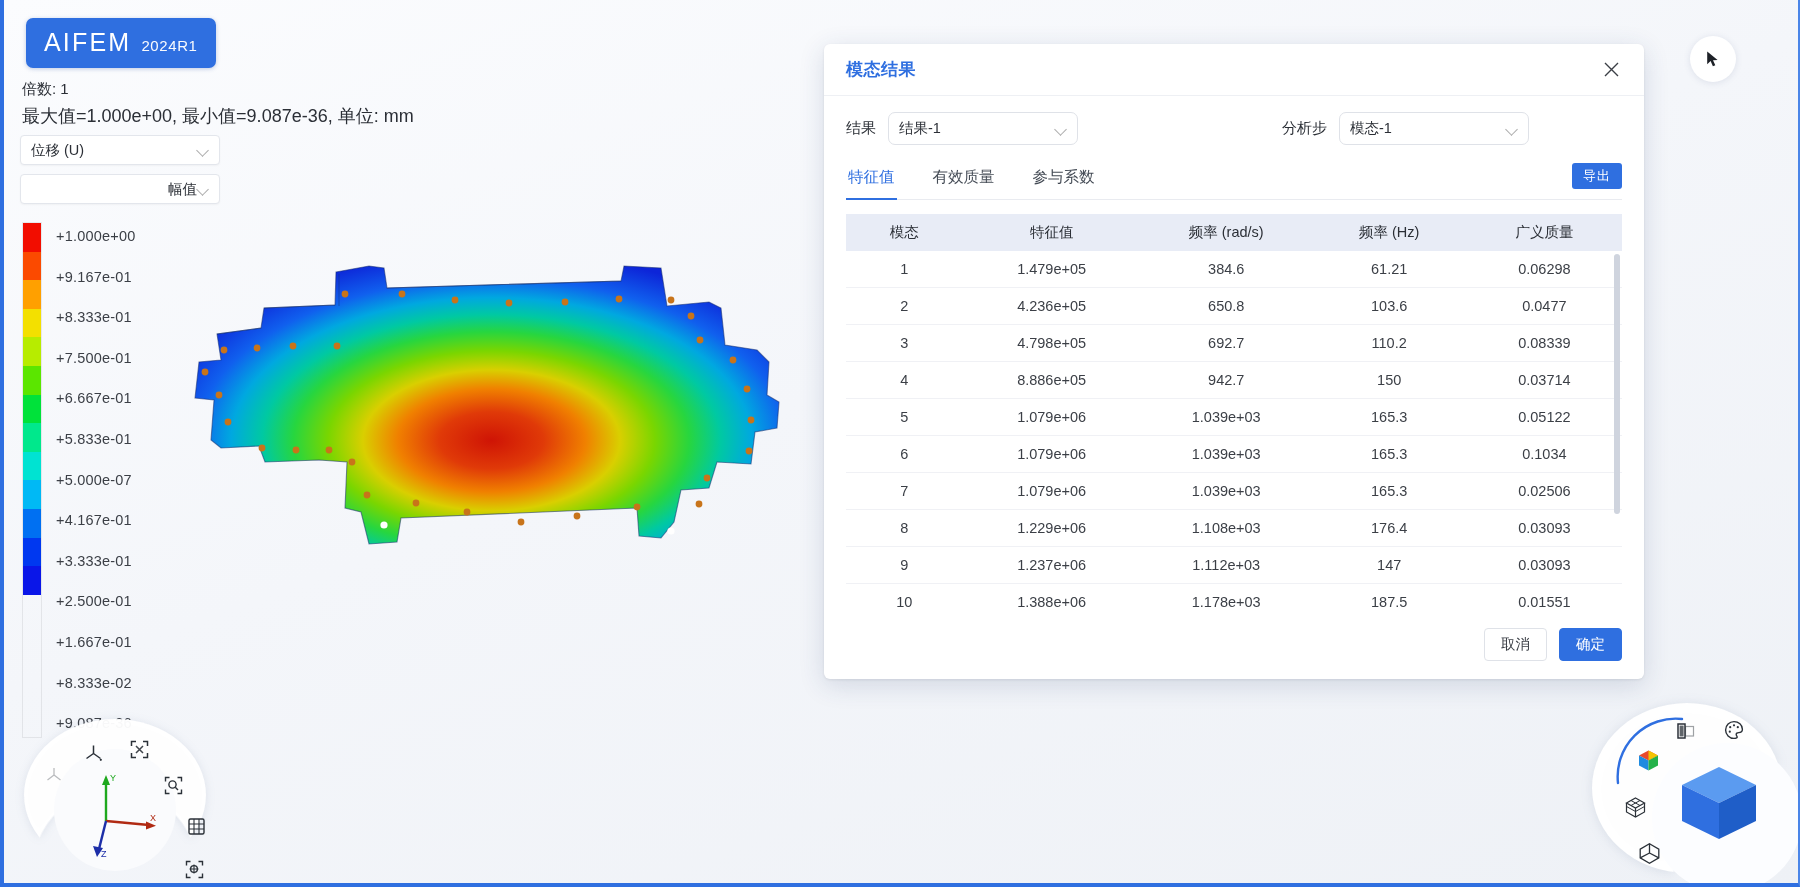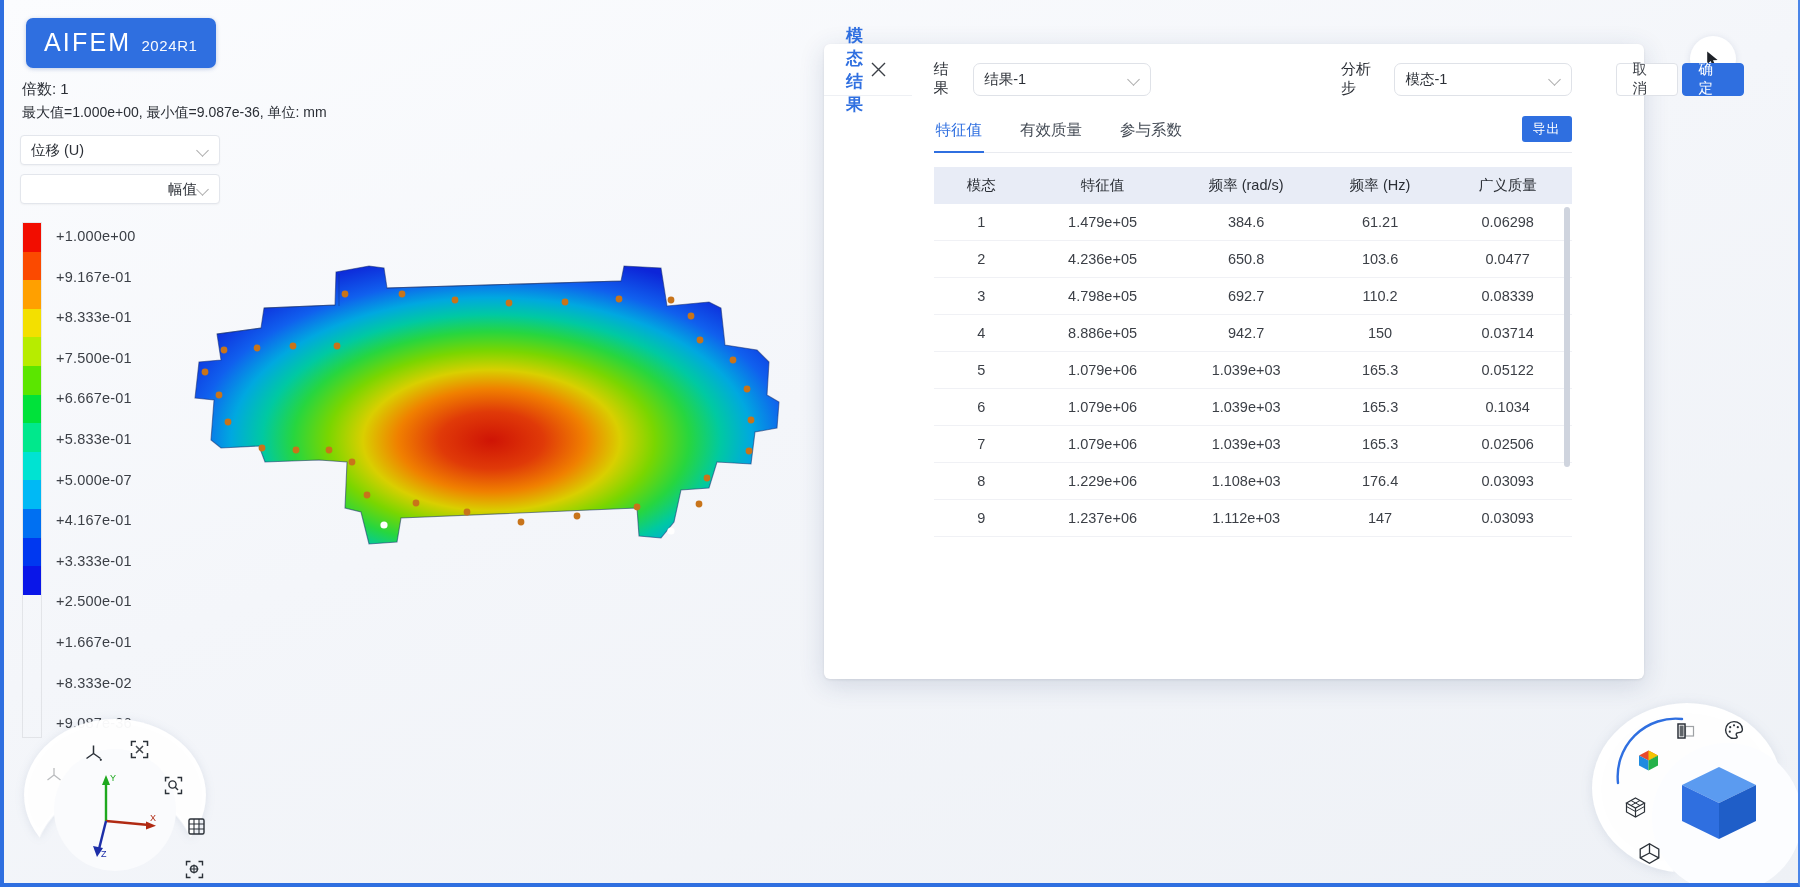--- a/index.html
+++ b/index.html
@@ -30,21 +30,21 @@
     padding: 10px 18px 11px 18px; border-radius: 7px;
     display: flex; align-items: baseline; gap: 10px;
     box-shadow: 0 1px 4px rgba(40,80,160,.28);
   }
   #logo .nm { font-size: 25px; letter-spacing: 2.2px; font-weight: 400; }
   #logo .ver { font-size: 15px; letter-spacing: .6px; opacity: .97; }
 
   
   .info-line { position: absolute; left: 18px; color: #2b2f36; font-size: 15px; white-space: nowrap; }
   #scale-line { top: 80px; }
-  #minmax-line { top: 104px; font-size: 14px; }
+  #minmax-line { top: 104px; font-size: 18px; }
 
   .ldrop {
     position: absolute; left: 16px; width: 200px; height: 30px;
     background: #fff; border: 1px solid #e3e6ec; border-radius: 4px;
     display: flex; align-items: center; padding: 0 10px;
     font-size: 14.5px; color: #2b2f36;
     box-shadow: 0 1px 2px rgba(0,0,0,.04);
   }
   #drop-quantity { top: 135px; }
   #drop-component { top: 174px; text-align: right; }
@@ -71,21 +71,21 @@
 
   
   #model { position: absolute; left: 165px; top: 250px; width: 620px; height: 340px; }
   #model svg { width: 100%; height: 100%; overflow: visible; }
 
   
   #dialog {
     position: absolute; left: 820px; top: 44px; width: 820px; height: 635px;
     background: #fff; border-radius: 6px;
     box-shadow: 0 6px 26px rgba(40,60,110,.16), 0 1px 3px rgba(0,0,0,.08);
-    display: flex; 
+    display: flex; flex-direction: column;
   }
   #dialog-head {
     height: 52px; display: flex; align-items: center; padding: 0 18px 0 22px;
     border-bottom: 1px solid #eef0f4;
   }
   #dialog-title { font-size: 17px; color: #2f6fe0; font-weight: 700; flex: 1; letter-spacing: .5px; }
   #close-btn {
     width: 30px; height: 30px; display: flex; align-items: center; justify-content: center;
     cursor: pointer; color: #444; font-size: 22px; line-height: 1;
   }
@@ -136,21 +136,21 @@
   col.c-hz { width: 20%; }
   col.c-gm { width: 20%; }
 
   #tbl-scroll {
     position: absolute; right: 2px; top: 40px; width: 6px; height: 260px;
     background: #cfd4de; border-radius: 3px;
   }
 
   #dialog-foot {
     height: 70px; display: flex; align-items: center; justify-content: flex-end;
-    padding: 0 22px; gap: 4px;
+    padding: 0 22px; gap: 12px;
   }
   .btn {
     min-width: 62px; height: 33px; border-radius: 4px; font-size: 14.5px;
     display: flex; align-items: center; justify-content: center; cursor: pointer; padding: 0 16px;
   }
   #cancel-btn { background: #fff; color: #3b3f46; border: 1px solid #dfe2e8; }
   #ok-btn { background: #2f6fe0; color: #fff; border: 1px solid #2f6fe0; }
 
   
   #cursor-ind {
@@ -441,20 +441,27 @@
                 <td>176.4</td>
                 <td>0.03093</td>
               </tr>
               <tr>
                 <td>9</td>
                 <td>1.237e+06</td>
                 <td>1.112e+03</td>
                 <td>147</td>
                 <td>0.03093</td>
               </tr>
+              <tr>
+                <td>10</td>
+                <td>1.388e+06</td>
+                <td>1.178e+03</td>
+                <td>187.5</td>
+                <td>0.01551</td>
+              </tr>
             </tbody>
         </table>
         <div id="tbl-scroll"></div>
       </div>
     </div>
 
     <div id="dialog-foot">
       <div class="btn" id="cancel-btn">取消</div>
       <div class="btn" id="ok-btn">确定</div>
     </div>

